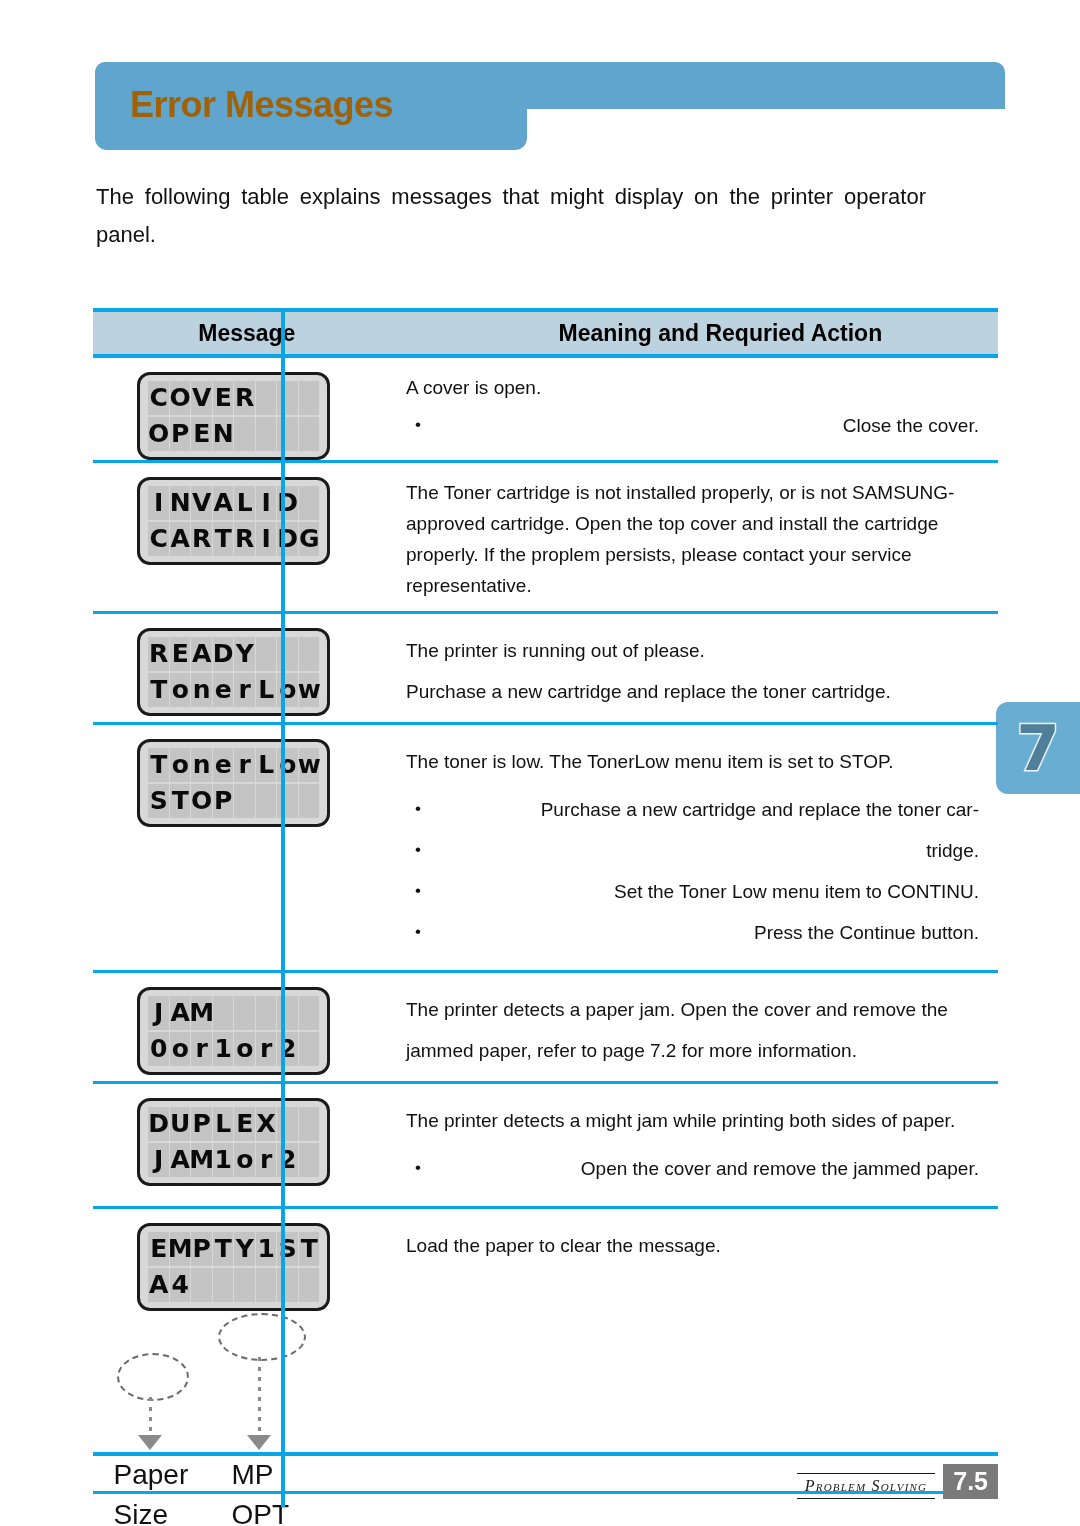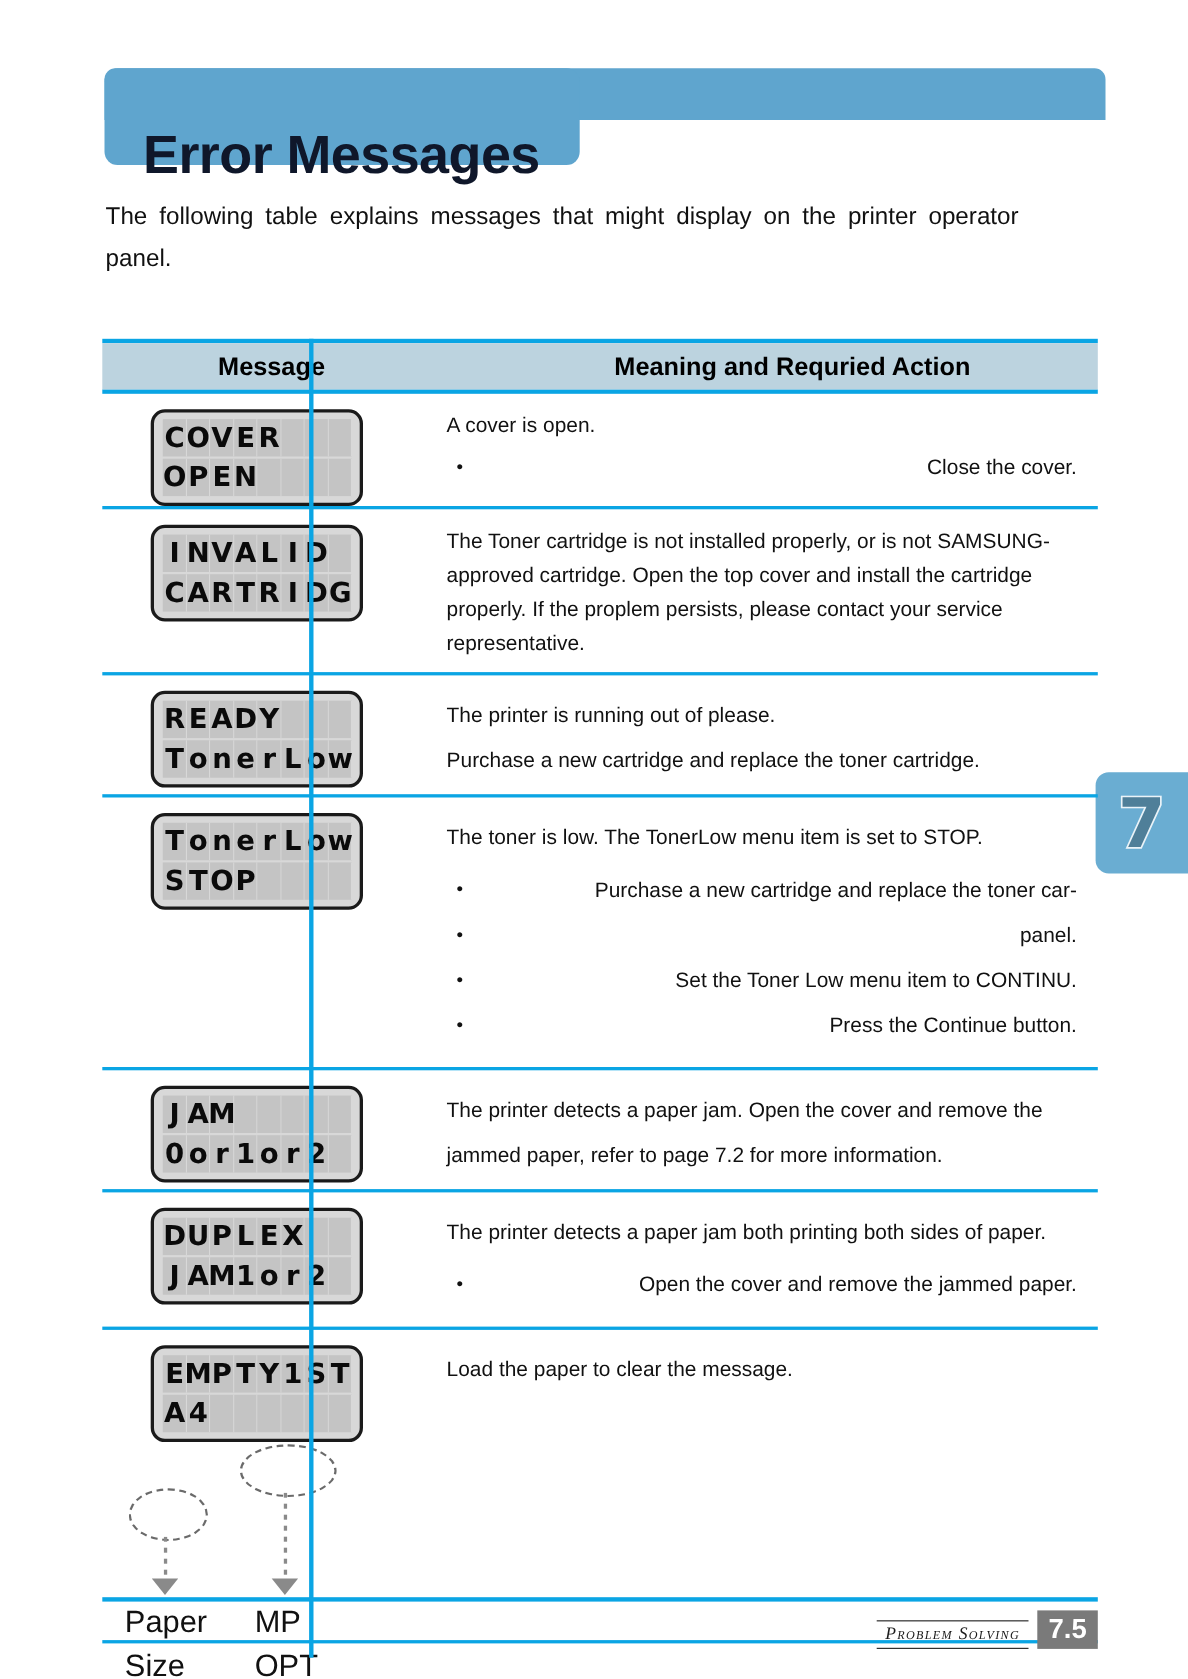--- a/index.html
+++ b/index.html
@@ -33,27 +33,26 @@
     position: absolute;
     left: 95px; top: 62px;
     width: 432px; height: 88px;
     background: #5fa5ce;
     border-radius: 12px;
   }
   .banner-title {
     position: absolute;
     left: 130px; top: 76px;
     width: 400px;
-    font-size: 49px;
+    font-size: 36px;
     font-weight: bold;
-    color: #0f172a;
+    color: #a16207;
     letter-spacing: -0.5px;
     line-height: 58px;
     white-space: nowrap;
-    margin-top: 36px;
   }
 
   
   .intro {
     position: absolute;
     left: 96px; top: 178px;
     width: 830px;
     font-size: 22px;
     line-height: 38px;
     color: #111;
@@ -530,21 +529,21 @@
               <div class="lcd-cell"></div>
               <div class="lcd-cell"></div>
             </div>
         </div>
       </div>
     </div>
     <div class="cell-mean loose">
       <p>The toner is low. The TonerLow menu item is set to STOP.</p>
       <ul>
         <li>Purchase a new cartridge and replace the toner car-</li>
-        <li class="cont" style="padding-left:23px;">panel.</li>
+        <li class="cont" style="padding-left:23px;">tridge.</li>
         <li>Set the Toner Low menu item to CONTINU.</li>
         <li>Press the Continue button.</li>
       </ul>
     </div>
   </div>
   <div class="rule thin"></div>
 
   <div class="trow">
     <div class="cell-msg">
       <div class="lcd">
@@ -645,21 +644,21 @@
               </div>
               <div class="lcd-cell">
                 <div class="lcd-char">2</div>
               </div>
               <div class="lcd-cell"></div>
             </div>
         </div>
       </div>
     </div>
     <div class="cell-mean loose">
-      <p>The printer detects a paper jam both printing both sides of paper.</p>
+      <p>The printer detects a might jam while printing both sides of paper.</p>
       <ul>
         <li>Open the cover and remove the jammed paper.</li>
       </ul>
     </div>
   </div>
   <div class="rule thin"></div>
 
   <div class="trow">
     <div class="cell-msg">
       <div class="lcd">

